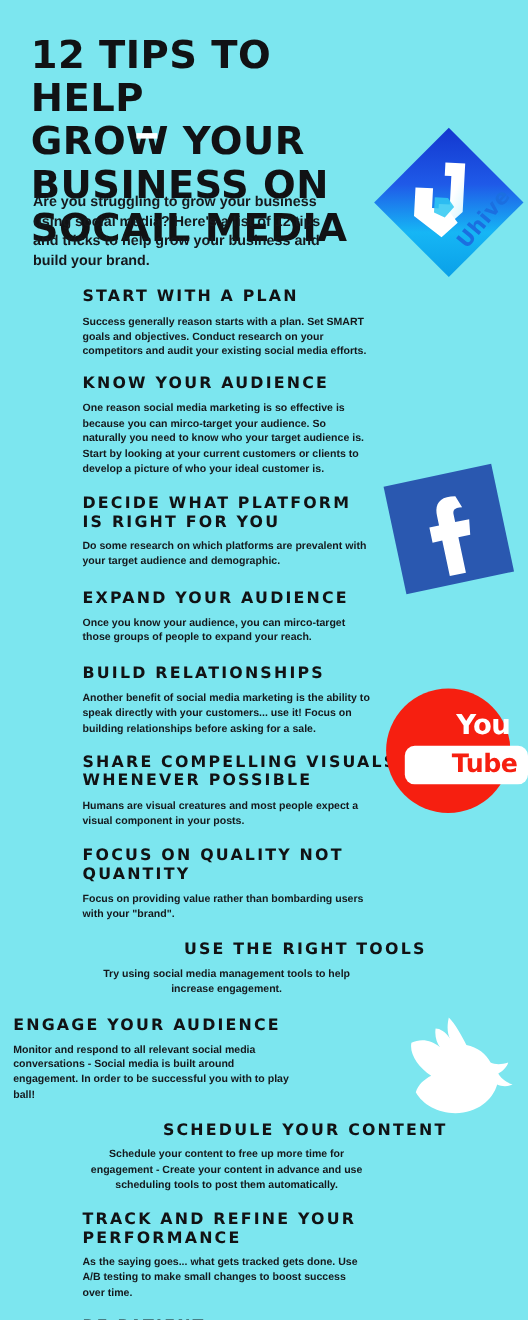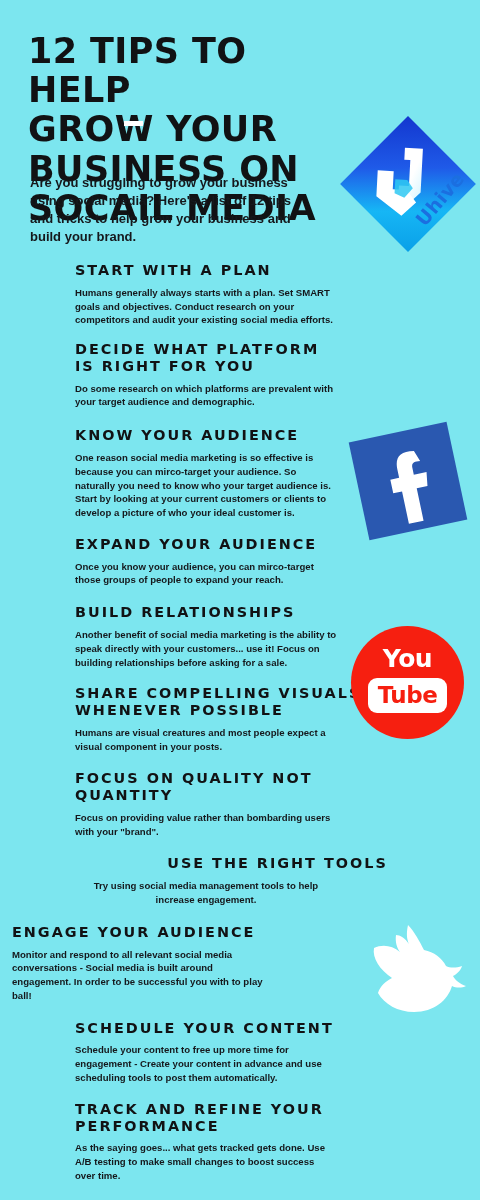--- a/index.html
+++ b/index.html
@@ -175,39 +175,40 @@
     width: 113px;
     height: 113px;
     border-radius: 50%;
     background: #f61f10;
   }
   .yt-you {
     position: absolute;
     left: 0;
     top: 20px;
     width: 113px;
-    text-align: center;
+    text-align: right;
     font-family: "DejaVu Sans", sans-serif;
     font-weight: bold;
     font-size: 25px;
     color: #ffffff;
     letter-spacing: -0.5px;
     line-height: 1;
   }
   .yt-tube-box {
     position: absolute;
     left: 17px;
     top: 52px;
     width: 79px;
     height: 35px;
     background: #ffffff;
     border-radius: 9px;
     display: flex;
     align-items: center;
     justify-content: center;
+    padding-left: 33px;
   }
   .yt-tube {
     font-family: "DejaVu Sans", sans-serif;
     font-weight: bold;
     font-size: 23px;
     color: #f61f10;
     letter-spacing: -0.5px;
     line-height: 1;
   }
 
@@ -232,34 +233,34 @@
   </div>
 
   <div class="title-divider"></div>
 
   <p class="intro-text">Are you struggling to grow your business using social media? Here's a list of 12 tips and tricks to help grow your business and build your brand.</p>
 
   <div class="tips">
 
     <div class="tip" style="margin-bottom:14px;">
       <div class="tip-title">START WITH A PLAN</div>
-      <div class="tip-body">Humans generally always starts with a plan. Set SMART goals and objectives. Conduct research on your competitors and audit your existing social media efforts.</div>
+      <div class="tip-body">Success generally reason starts with a plan. Set SMART goals and objectives. Conduct research on your competitors and audit your existing social media efforts.</div>
+    </div>
+
+    <div class="tip" style="margin-bottom:16px;">
+      <div class="tip-title">KNOW YOUR AUDIENCE</div>
+      <div class="tip-body">One reason social media marketing is so effective is because you can mirco-target your audience. So naturally you need to know who your target audience is. Start by looking at your current customers or clients to develop a picture of who your ideal customer is.</div>
     </div>
 
     <div class="tip" style="margin-bottom:18px;">
       <div class="tip-title">DECIDE WHAT PLATFORM
 IS RIGHT FOR YOU</div>
       <div class="tip-body">Do some research on which platforms are prevalent with your target audience and demographic.</div>
     </div>
 
-    <div class="tip" style="margin-bottom:16px;">
-      <div class="tip-title">KNOW YOUR AUDIENCE</div>
-      <div class="tip-body">One reason social media marketing is so effective is because you can mirco-target your audience. So naturally you need to know who your target audience is. Start by looking at your current customers or clients to develop a picture of who your ideal customer is.</div>
-    </div>
-
     <div class="tip" style="margin-bottom:17px;">
       <div class="tip-title">EXPAND YOUR AUDIENCE</div>
       <div class="tip-body">Once you know your audience, you can mirco-target those groups of people to expand your reach.</div>
     </div>
 
     <div class="tip" style="margin-bottom:16px;">
       <div class="tip-title">BUILD RELATIONSHIPS</div>
       <div class="tip-body">Another benefit of social media marketing is the ability to speak directly with your customers... use it! Focus on building relationships before asking for a sale.</div>
     </div>
 
@@ -278,21 +279,21 @@
     <div class="tip" style="margin-bottom:17px;text-align:center;">
       <div class="tip-title">USE THE RIGHT TOOLS</div>
       <div class="tip-body">Try using social media management tools to help increase engagement.</div>
     </div>
 
     <div class="tip" style="margin-bottom:17px;padding-left:12px;">
       <div class="tip-title">ENGAGE YOUR AUDIENCE</div>
       <div class="tip-body">Monitor and respond to all relevant social media conversations - Social media is built around engagement. In order to be successful you with to play ball!</div>
     </div>
 
-    <div class="tip" style="margin-bottom:16px;">
+    <div class="tip" style="margin-bottom:16px;text-align:center;">
       <div class="tip-title">SCHEDULE YOUR CONTENT</div>
       <div class="tip-body">Schedule your content to free up more time for engagement - Create your content in advance and use scheduling tools to post them automatically.</div>
     </div>
 
     <div class="tip" style="margin-bottom:15px;">
       <div class="tip-title">TRACK AND REFINE YOUR
 PERFORMANCE</div>
       <div class="tip-body">As the saying goes... what gets tracked gets done. Use A/B testing to make small changes to boost success over time.</div>
     </div>
 

